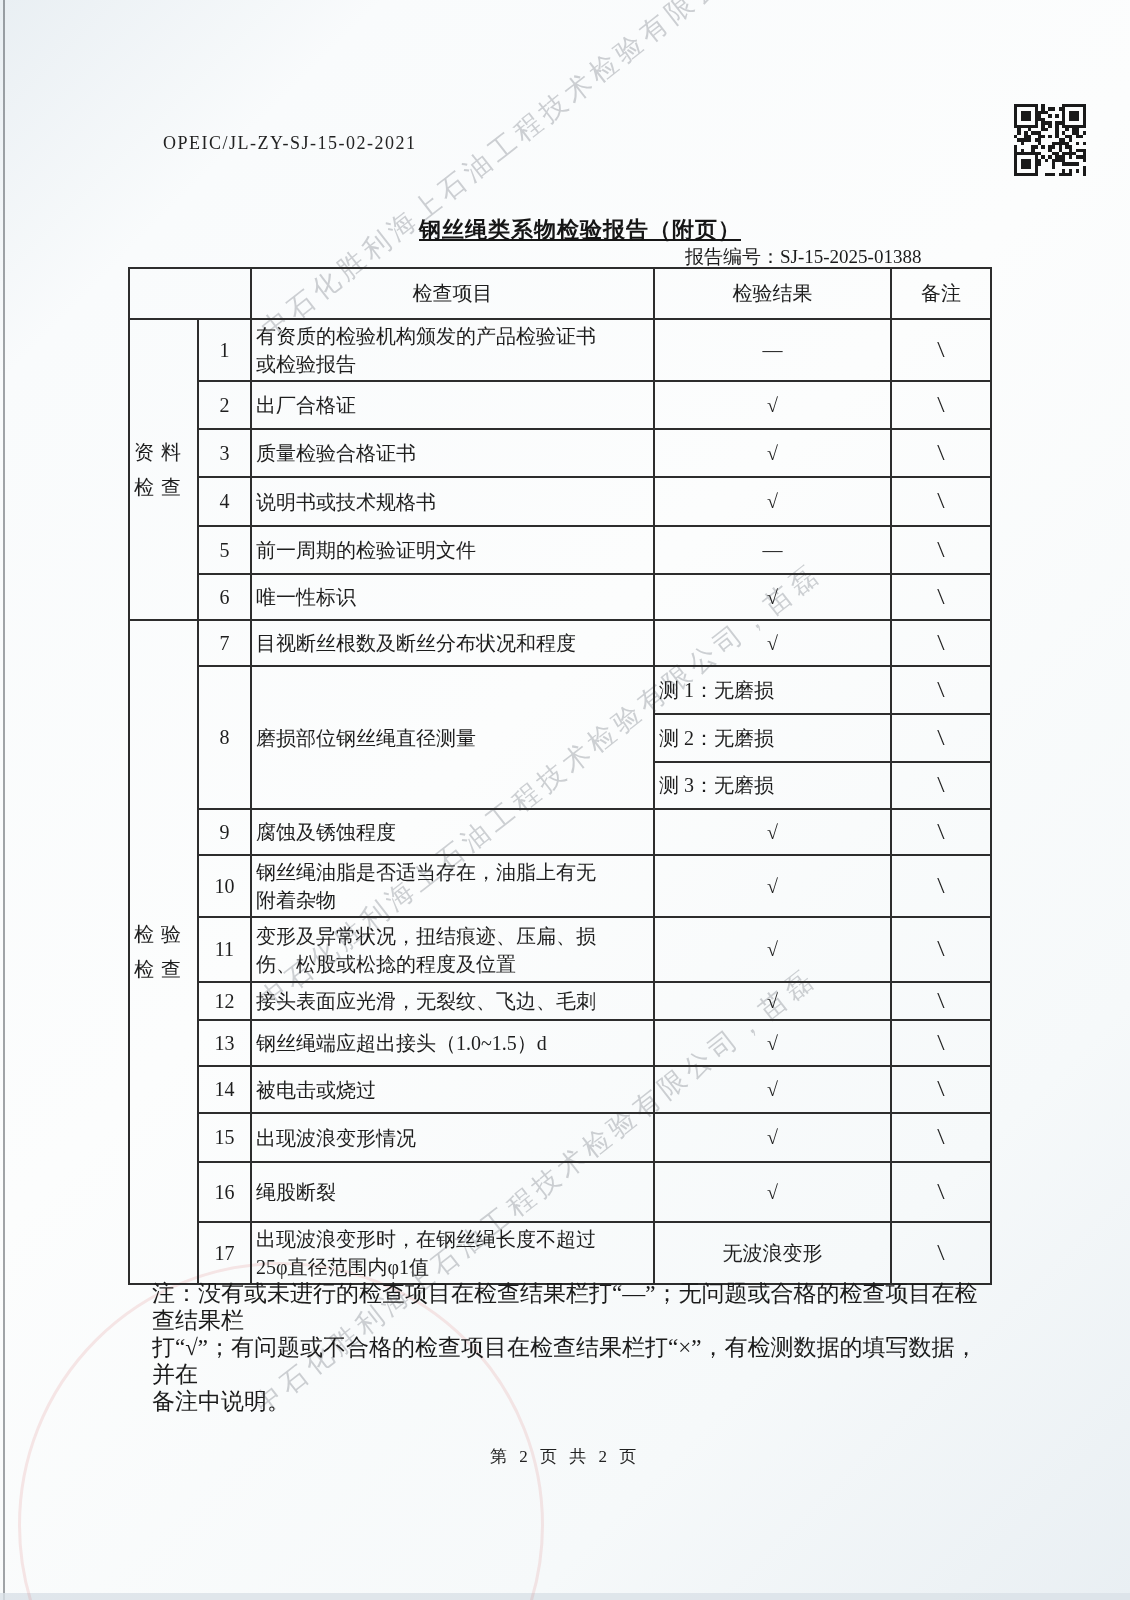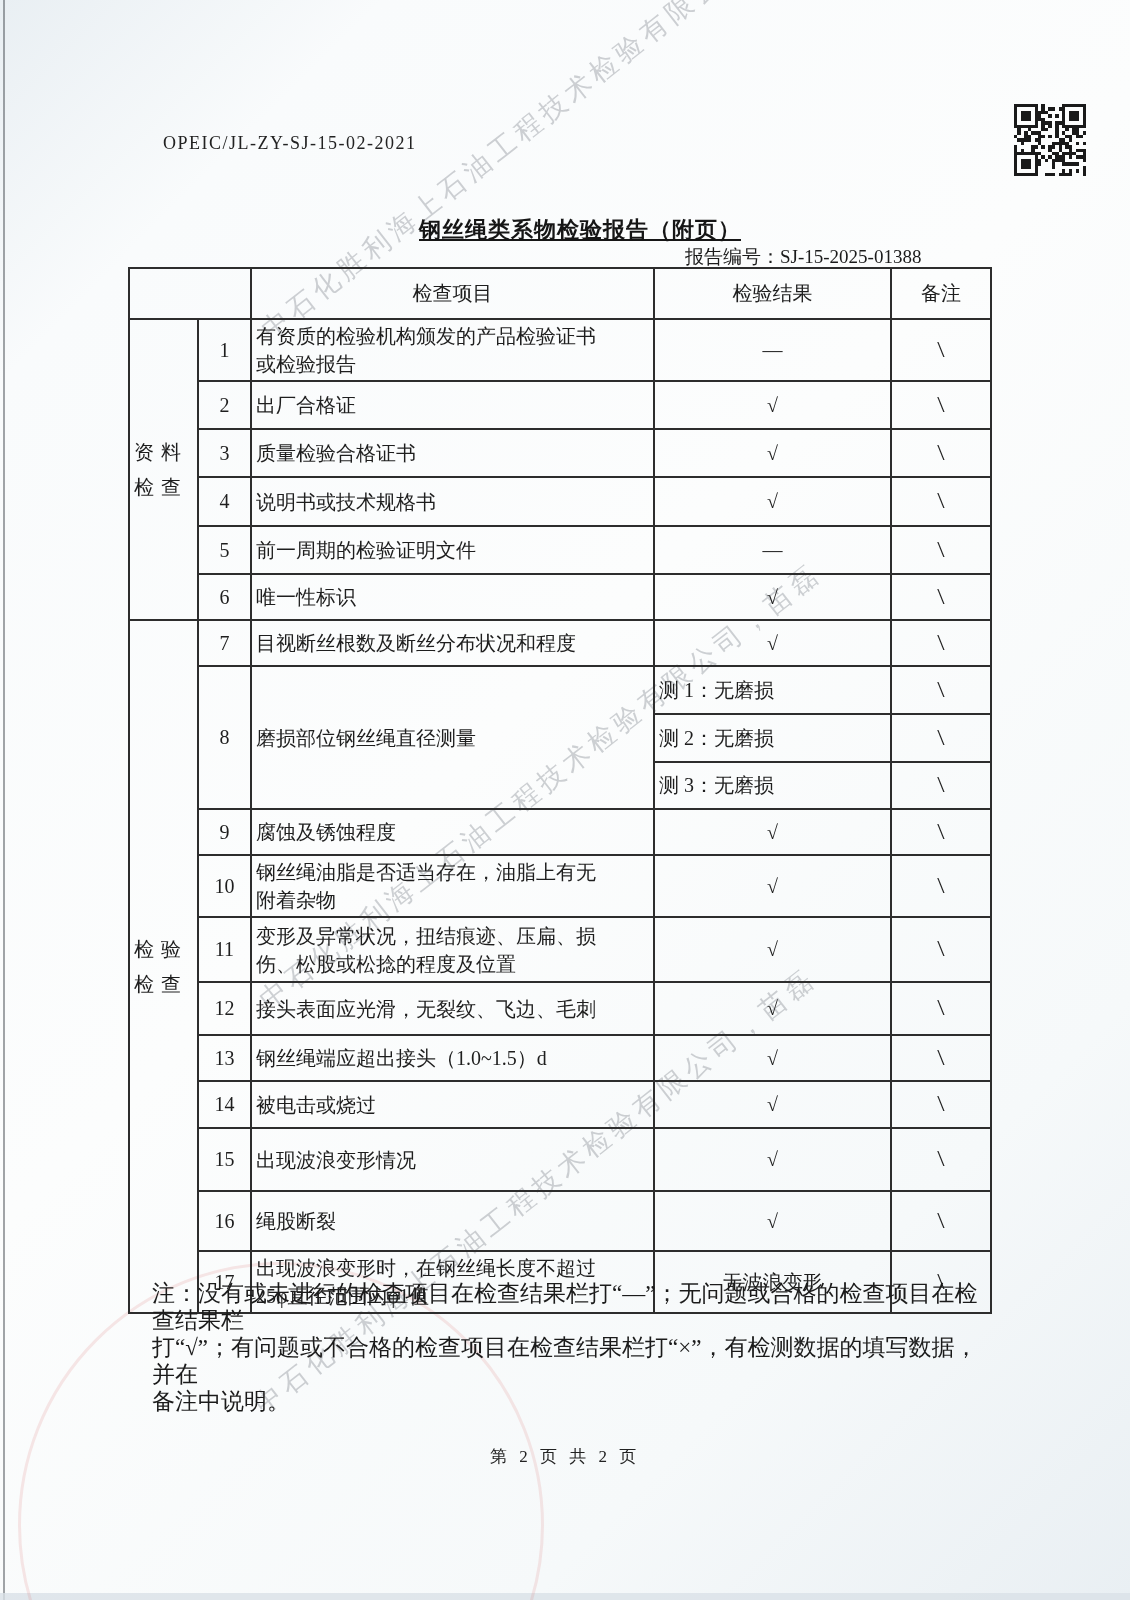--- a/index.html
+++ b/index.html
@@ -392,39 +392,39 @@
         <td class="c-result check">√</td>
         <td class="c-remark"><span class="slash">\</span></td>
       </tr>
       <tr style="height:65px">
         <td class="c-no">11</td>
         <td class="c-item">变形及异常状况，扭结痕迹、压扁、损
 伤、松股或松捻的程度及位置</td>
         <td class="c-result check">√</td>
         <td class="c-remark"><span class="slash">\</span></td>
       </tr>
-      <tr style="height:53px">
+      <tr style="height:38px">
         <td class="c-no">12</td>
         <td class="c-item">接头表面应光滑，无裂纹、飞边、毛刺</td>
         <td class="c-result check">√</td>
         <td class="c-remark"><span class="slash">\</span></td>
       </tr>
       <tr style="height:46px">
         <td class="c-no">13</td>
         <td class="c-item">钢丝绳端应超出接头（1.0~1.5）d</td>
         <td class="c-result check">√</td>
         <td class="c-remark"><span class="slash">\</span></td>
       </tr>
       <tr style="height:47px">
         <td class="c-no">14</td>
         <td class="c-item">被电击或烧过</td>
         <td class="c-result check">√</td>
         <td class="c-remark"><span class="slash">\</span></td>
       </tr>
-      <tr style="height:63px">
+      <tr style="height:49px">
         <td class="c-no">15</td>
         <td class="c-item">出现波浪变形情况</td>
         <td class="c-result check">√</td>
         <td class="c-remark"><span class="slash">\</span></td>
       </tr>
       <tr style="height:60px">
         <td class="c-no">16</td>
         <td class="c-item">绳股断裂</td>
         <td class="c-result check">√</td>
         <td class="c-remark"><span class="slash">\</span></td>

